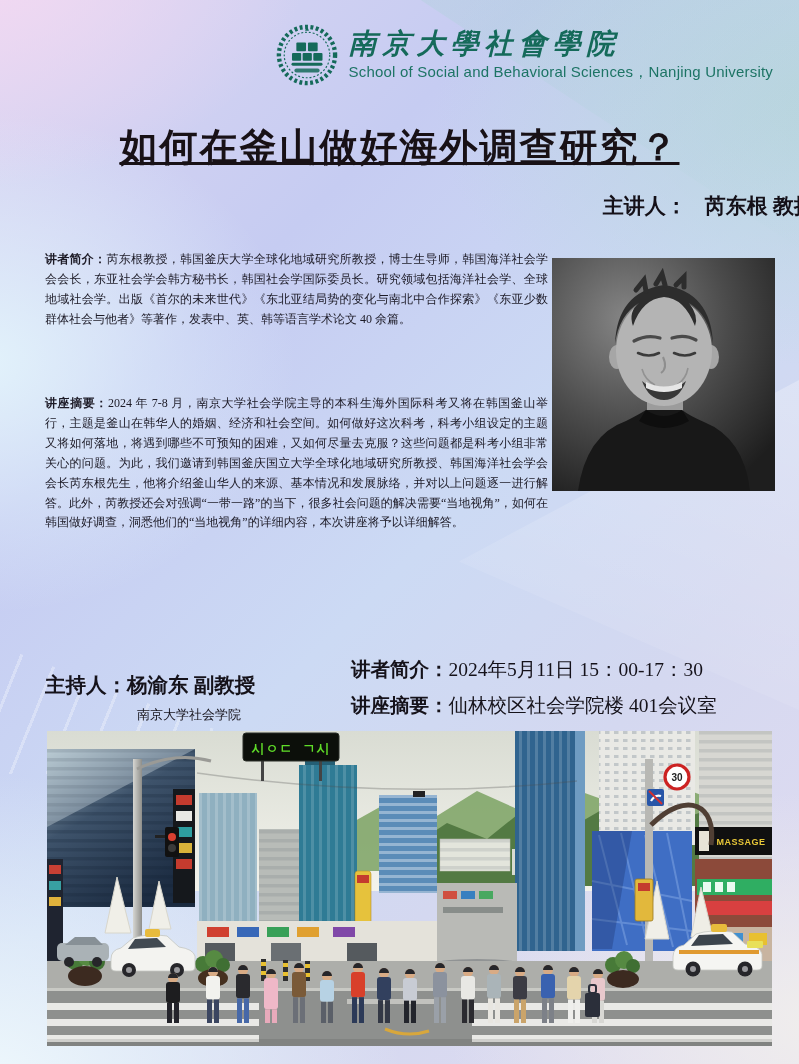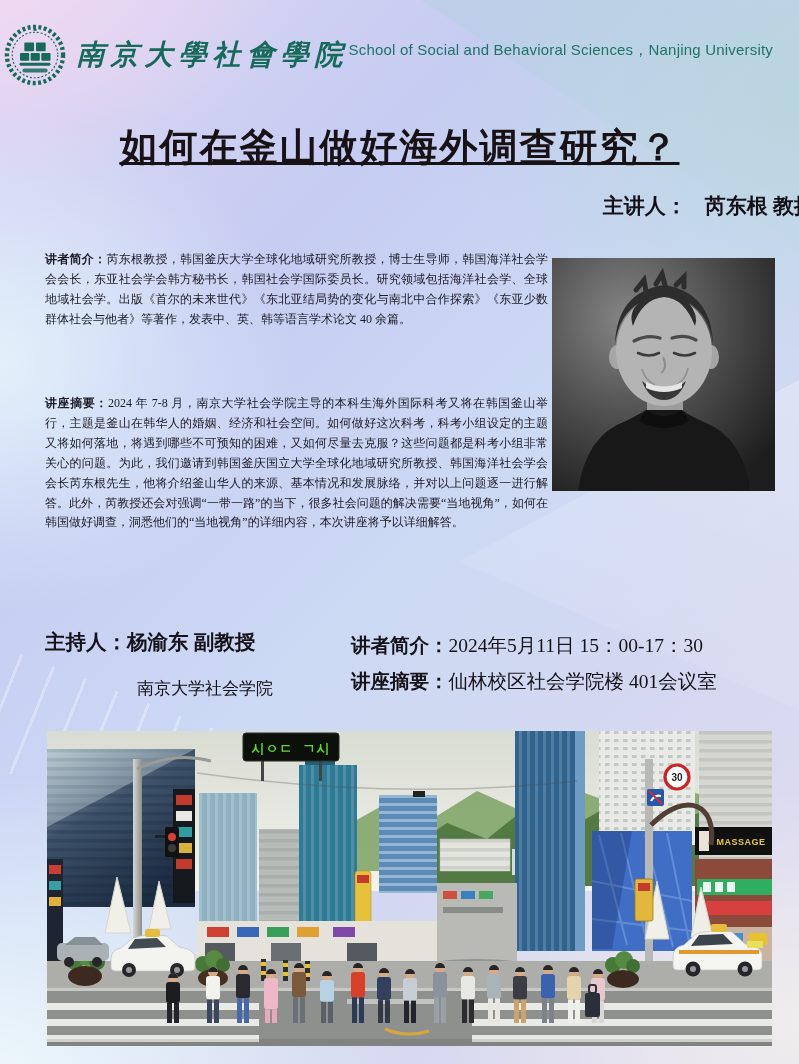--- a/index.html
+++ b/index.html
@@ -25,44 +25,44 @@
   .facet-mid { top:380px; right:0; width:340px; height:330px;
     background:linear-gradient(200deg, rgba(255,255,255,0.28), rgba(255,255,255,0));
     clip-path:polygon(100% 0, 0 55%, 100% 100%); }
   .facet-bl { bottom:290px; left:0; width:330px; height:160px;
     background:repeating-linear-gradient(112deg, rgba(255,255,255,0.55) 0 3px, rgba(255,255,255,0) 3px 34px);
     opacity:.55; clip-path:polygon(0 100%, 0 20%, 100% 100%); }
 
   
   .logo { position:absolute; top:24px; right:26px; display:flex; align-items:center; gap:10px; }
   .logo-emblem { width:62px; height:62px; flex:0 0 auto; }
-  .logo-texts { display:flex; flex-direction:row; }
+  .logo-texts { display:flex; flex-direction:column; }
   .logo-zh { font-size:28px; font-weight:bold; font-style:italic; letter-spacing:6px;
     color:#156a5a; white-space:nowrap; line-height:1.15; }
   .logo-en { font-family:"Liberation Sans","DejaVu Sans",sans-serif; font-size:15px;
     color:#1d7465; letter-spacing:.2px; margin-top:2px; }
 
   .title { position:absolute; top:122px; left:0; width:100%; text-align:center;
     font-size:38px; font-weight:bold; letter-spacing:2px; color:#181116;text-decoration:underline; }
   .speaker-line { position:absolute; top:192px; left:0; width:100%; text-align:right;
     font-size:21px; font-weight:bold; color:#141018;margin-left:16px; }
   .speaker-line .gap { display:inline-block; width:18px; }
 
   .paragraph { position:absolute; left:45px; width:503px; font-size:12px;
     line-height:1.66; text-align:justify; color:#1c1a26; }
   .paragraph .para-label { font-weight:bold; }
   .bio { top:250px; }
   .abstract { top:394px; }
 
   .portrait { position:absolute; left:552px; top:258px; width:223px; height:233px; overflow:hidden; }
 
-  .info-row { position:absolute; top:628px; left:45px; width:730px; display:flex;align-items:flex-end; }
+  .info-row { position:absolute; top:652px; left:45px; width:730px; display:flex;align-items:flex-end; }
   .host-block { width:306px; }
   .host-line { font-size:20.5px; font-weight:bold; white-space:nowrap; }
-  .host-aff { font-size:17px; margin-top:21px; padding-left:92px; white-space:nowrap; }
+  .host-aff { font-size:13px; margin-top:7px; padding-left:92px; white-space:nowrap; }
   .schedule-block { font-size:19.5px; line-height:1.85; white-space:nowrap; }
   .sched-label { font-weight:bold; }
 
   .street-photo { position:absolute; left:47px; top:731px; width:725px; height:315px; overflow:hidden; }
 </style>
 </head>
 <body>
 
 <div id="poster">
 

